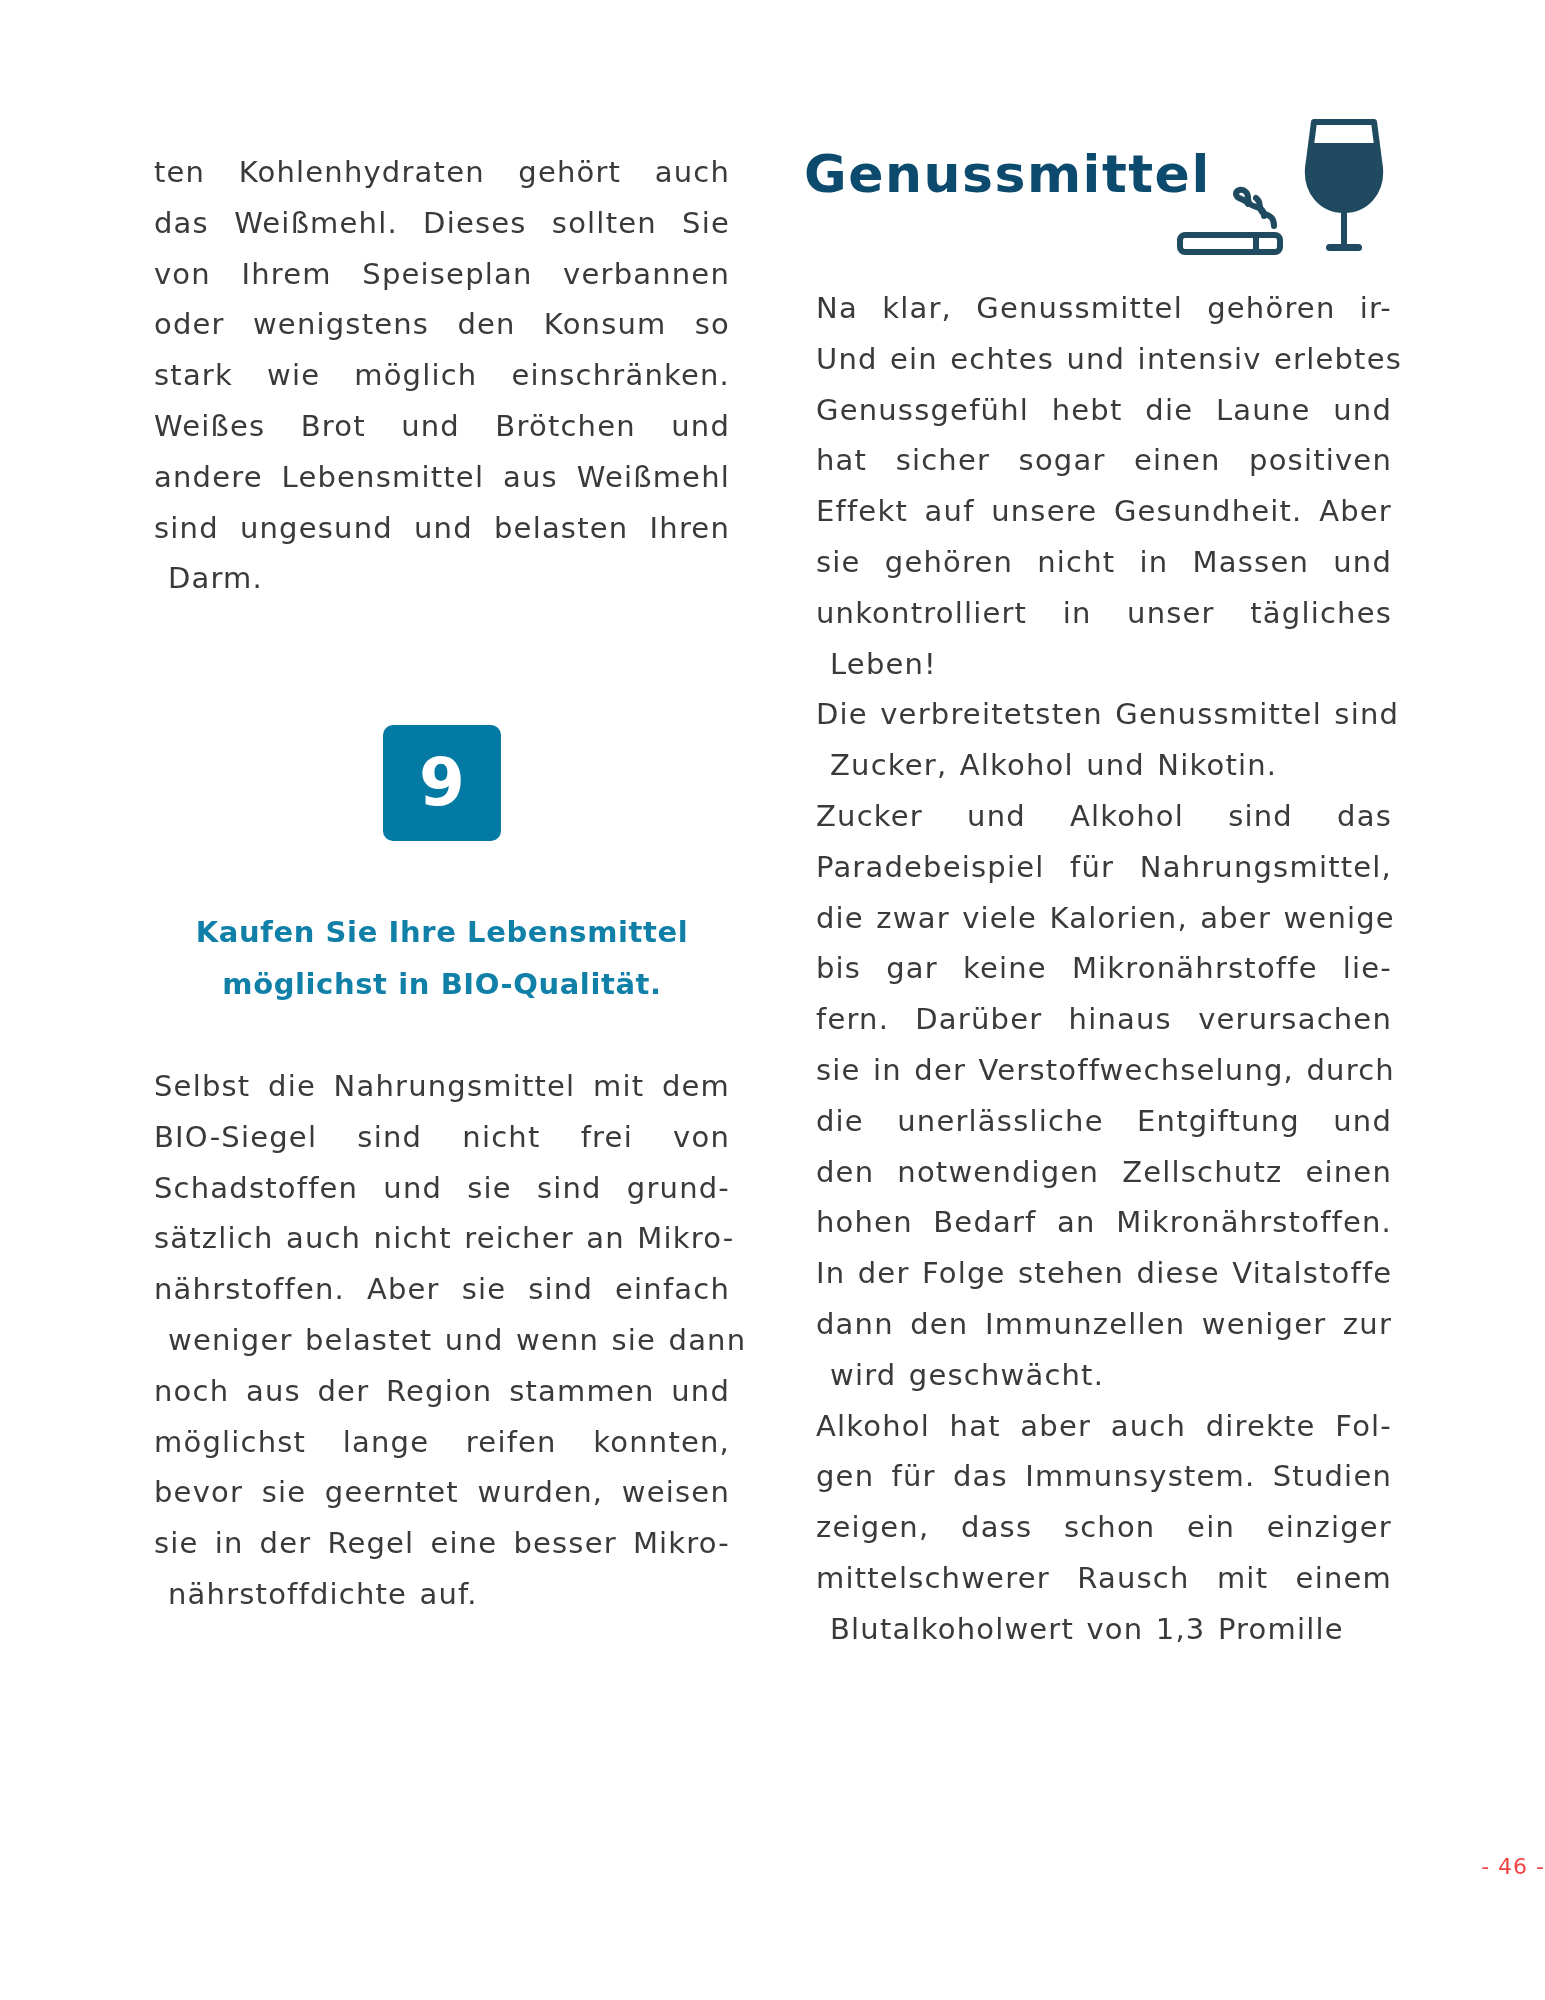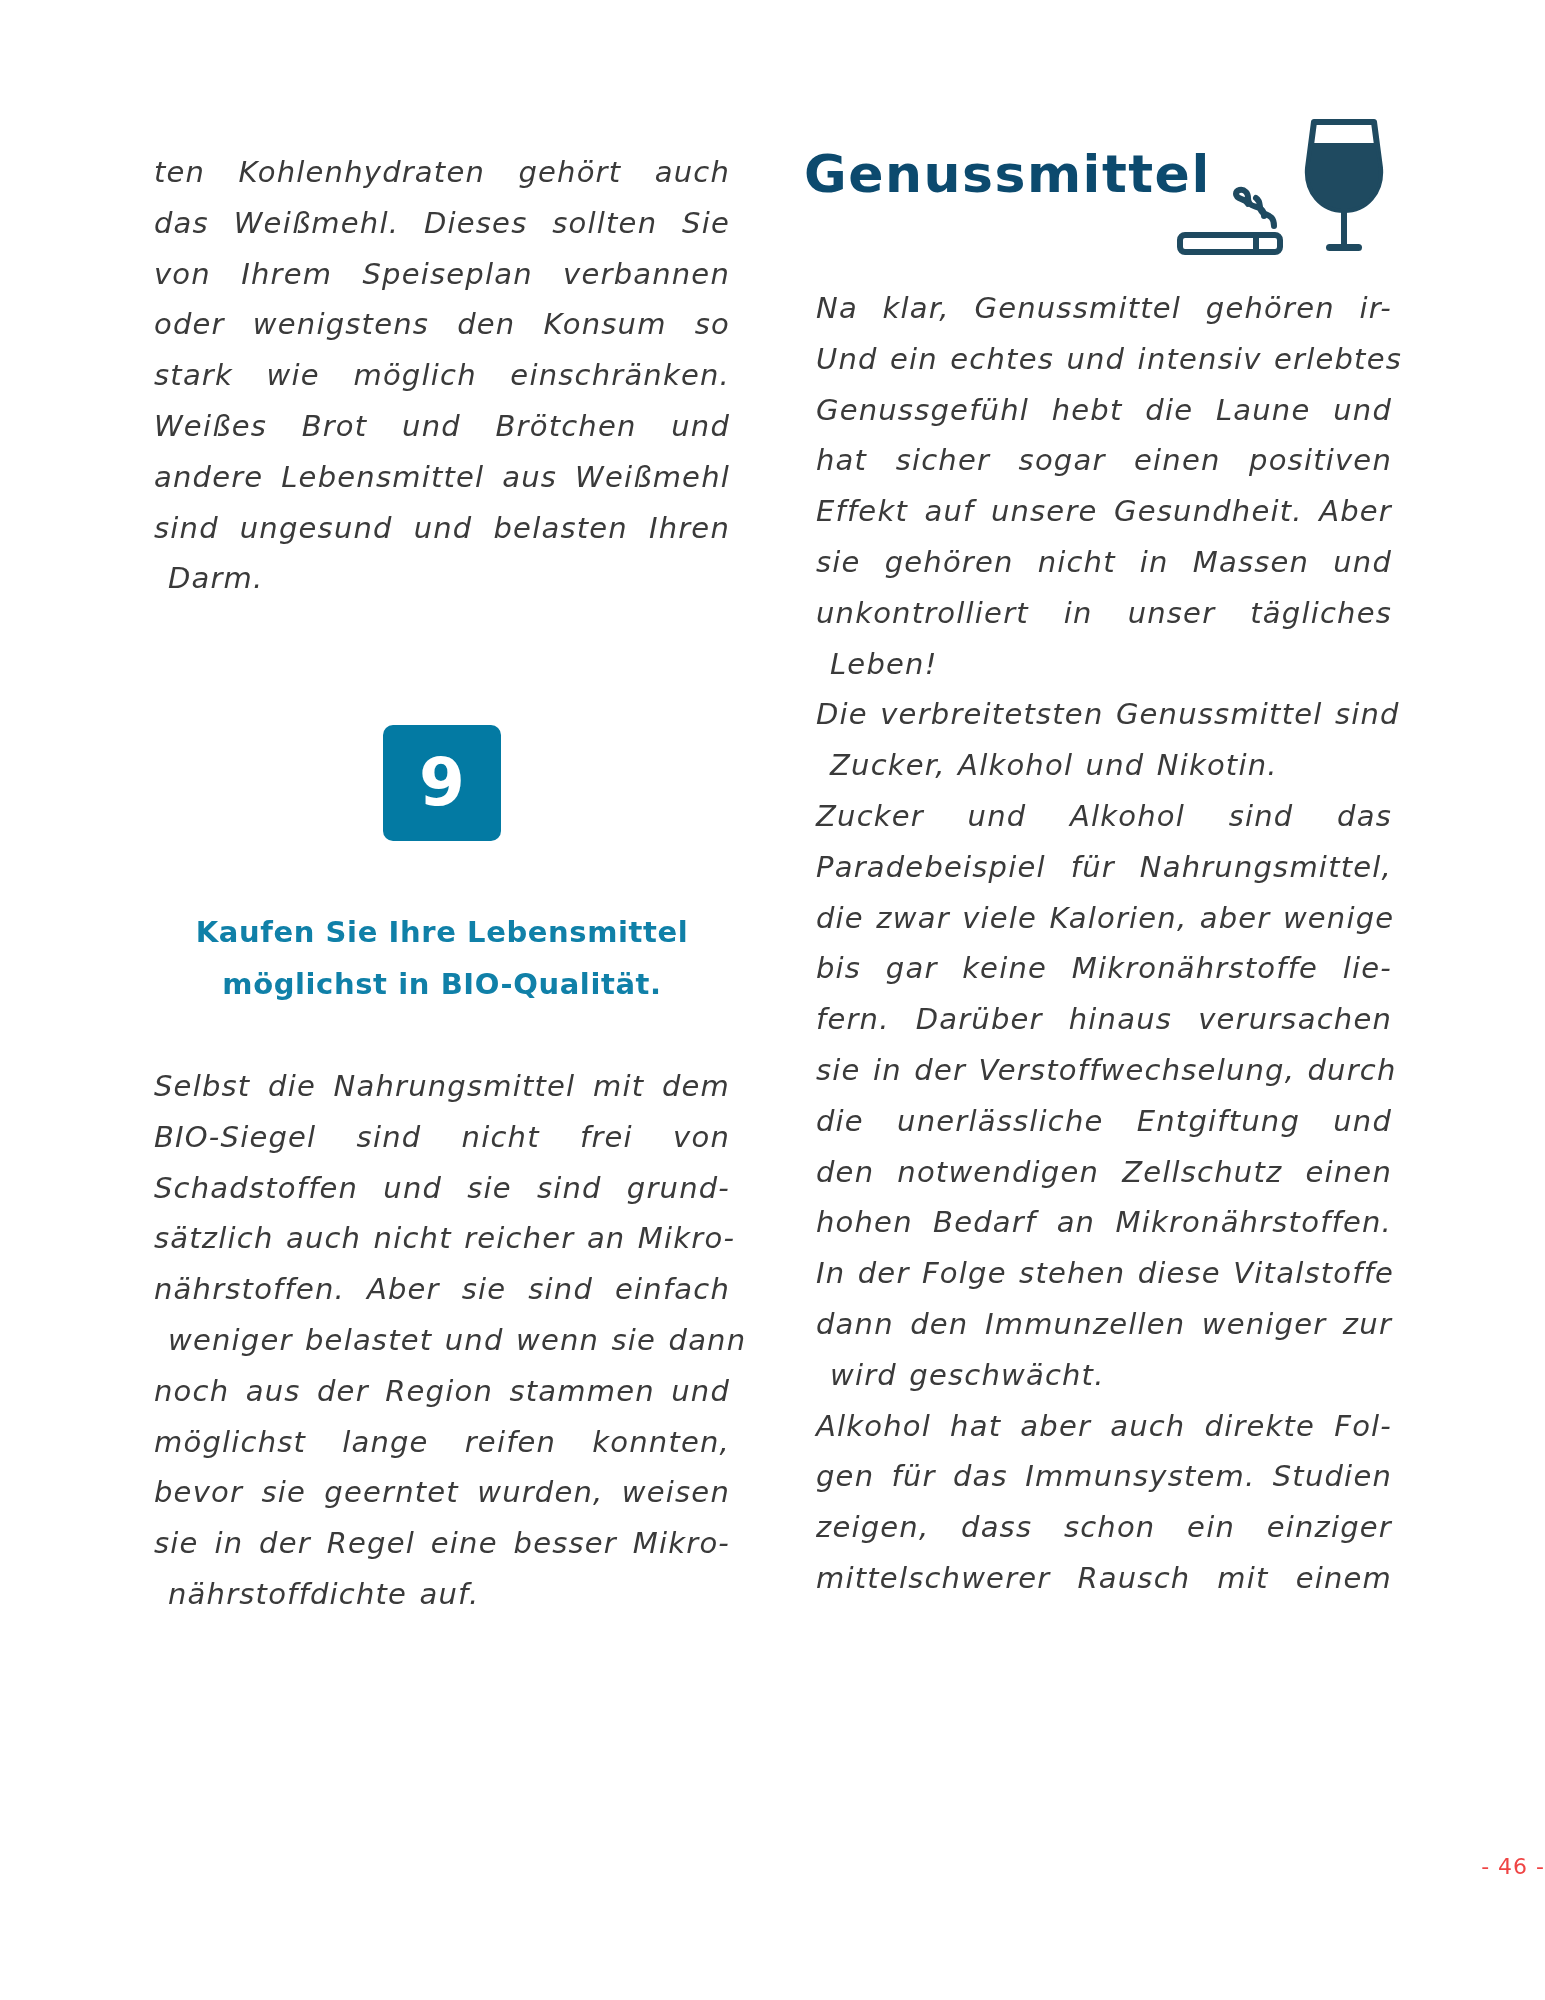--- a/index.html
+++ b/index.html
@@ -40,21 +40,20 @@
       letter-spacing: 1.2px;
       text-align: justify;
       margin: 0;
       word-spacing: 2px;
     }
     .body-text .line {
       display: block;
       text-align: justify;
       text-align-last: justify;
       white-space: nowrap;
-      font-style: italic;
     }
     .body-text .line.last {
       text-align-last: left;
       margin-left: 14px;
     }
     .badge-wrap {
       position: absolute;
       left: 383px;
       top: 725px;
       width: 118px;
@@ -241,18 +240,19 @@
       <span class="line">hohen Bedarf an Mikronährstoffen.</span>
       <span class="line">In der Folge stehen diese Vitalstoffe</span>
       <span class="line">dann den Immunzellen weniger zur</span>
       <span class="line last">wird geschwächt.</span>
     </p>
     <p class="body-text">
       <span class="line">Alkohol hat aber auch direkte Fol-</span>
       <span class="line">gen für das Immunsystem. Studien</span>
       <span class="line">zeigen, dass schon ein einziger</span>
       <span class="line">mittelschwerer Rausch mit einem</span>
+      <span class="line last">Blutalkoholwert von 1,3 Promille</span>
     </p>
   </div>
 
   <div class="page-number">- 46 -</div>
 
 </div>
 
 </body></html>

